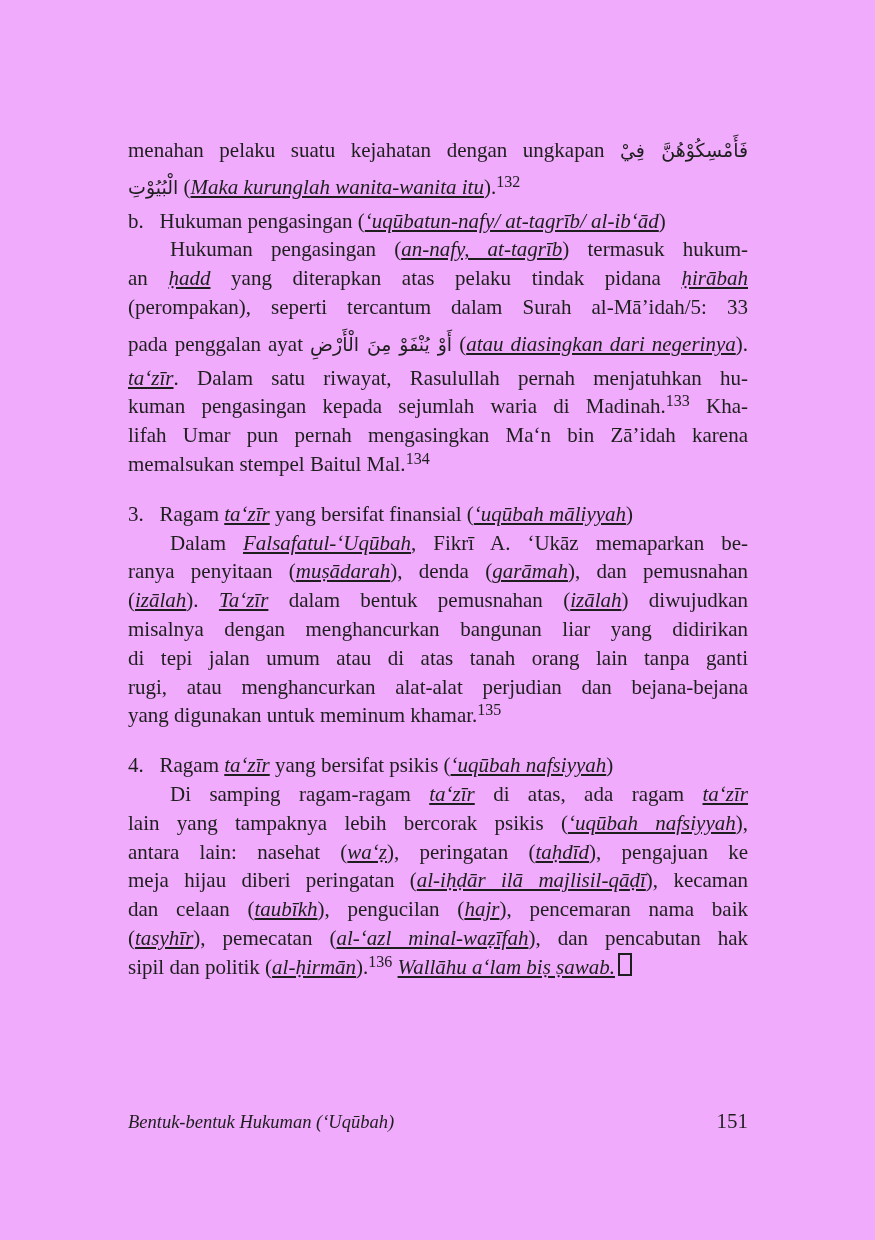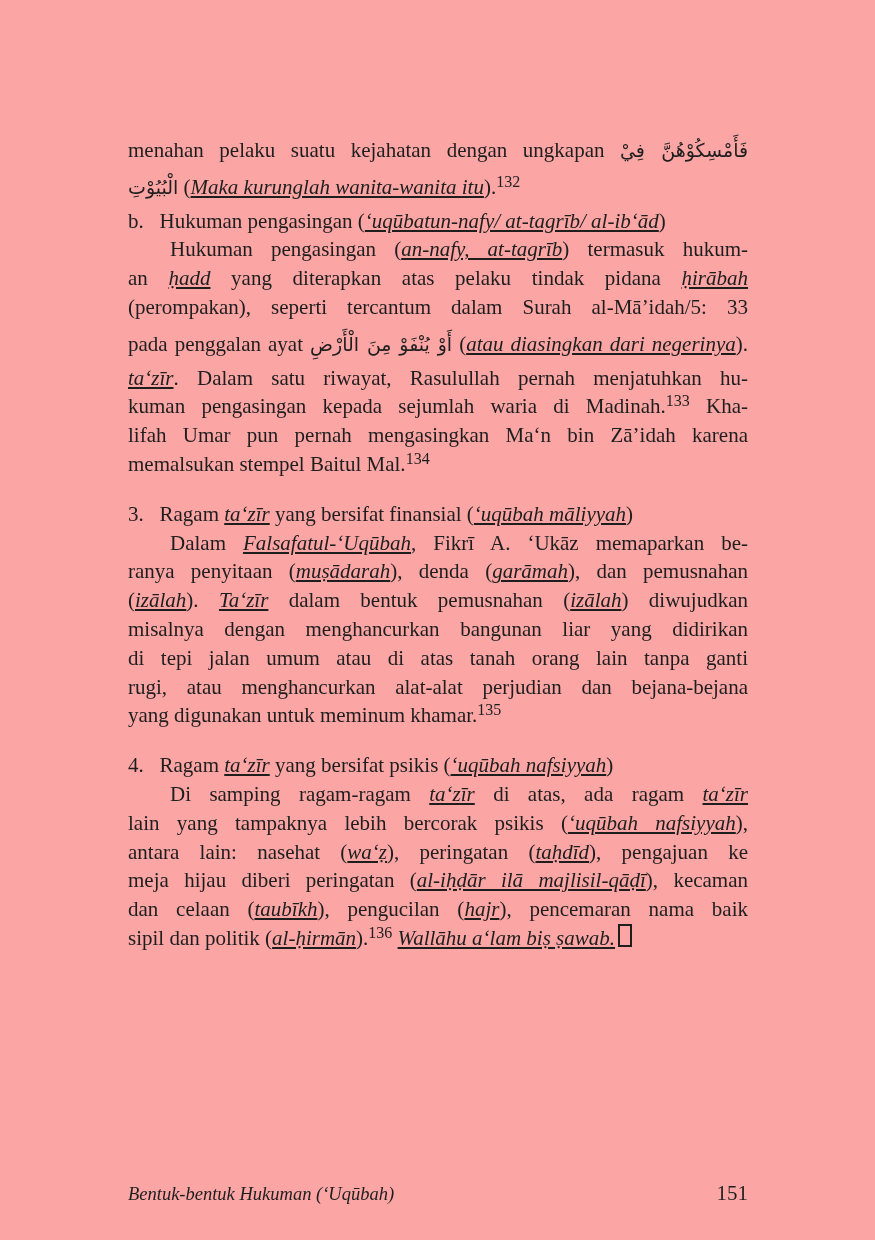--- a/index.html
+++ b/index.html
@@ -1,20 +1,20 @@
 <!DOCTYPE html>
 <html><head>
 <meta charset="utf-8">
 <title>Book Page</title>
 <style>
   html,body{margin:0;padding:0;background:#ffffff;}
   .page{
     position:relative;
     width:875px;height:1240px;
-    background:#fca5a5;
+    background:#f0abfc;
     color:#1e1e1e;
     overflow:hidden;
     font-family:"Liberation Serif", serif;
   }
   .textblock{
     position:absolute;
     left:128px;top:136px;width:620px;
   }
   .line{
     font-size:21px;
@@ -42,21 +42,21 @@
   }
   .endmark{
     display:inline-block;
     width:10px;height:19px;
     border:2px solid #1e1e1e;
     vertical-align:-2px;
     margin-left:3px;
   }
   .footer{
     position:absolute;
-    left:128px;right:127px;top:1181px;
+    left:128px;right:127px;top:1109px;
     display:flex;
     justify-content:space-between;
     align-items:baseline;
   }
   .running-title{
     font-style:italic;
     font-size:18.5px;
   }
   .page-number{
     font-size:21px;
@@ -88,20 +88,21 @@
       <div class="line"><span class="seg">di tepi jalan umum atau di atas tanah orang lain tanpa ganti</span></div>
       <div class="line"><span class="seg">rugi, atau menghancurkan alat-alat perjudian dan bejana-bejana</span></div>
       <div class="line last"><span class="seg">yang digunakan untuk meminum khamar.</span><sup class="fn">135</sup></div>
       <div class="gap"></div>
       <div class="line last"><span class="seg">4.&nbsp;&nbsp;&nbsp;Ragam </span><span class="seg italic">ta‘zīr</span><span class="seg"> yang bersifat psikis (</span><span class="seg italic">‘uqūbah nafsiyyah</span><span class="seg">)</span></div>
       <div class="line indent"><span class="seg">Di samping ragam-ragam </span><span class="seg italic">ta‘zīr</span><span class="seg"> di atas, ada ragam </span><span class="seg italic">ta‘zīr</span></div>
       <div class="line"><span class="seg">lain yang tampaknya lebih bercorak psikis (</span><span class="seg italic">‘uqūbah nafsiyyah</span><span class="seg">),</span></div>
       <div class="line"><span class="seg">antara lain: nasehat (</span><span class="seg italic">wa‘ẓ</span><span class="seg">), peringatan (</span><span class="seg italic">taḥdīd</span><span class="seg">), pengajuan ke</span></div>
       <div class="line"><span class="seg">meja hijau diberi peringatan (</span><span class="seg italic">al-iḥḍār ilā majlisil-qāḍī</span><span class="seg">), kecaman</span></div>
       <div class="line"><span class="seg">dan celaan (</span><span class="seg italic">taubīkh</span><span class="seg">), pengucilan (</span><span class="seg italic">hajr</span><span class="seg">), pencemaran nama baik</span></div>
+      <div class="line"><span class="seg">(</span><span class="seg italic">tasyhīr</span><span class="seg">), pemecatan (</span><span class="seg italic">al-‘azl minal-waẓīfah</span><span class="seg">), dan pencabutan hak</span></div>
       <div class="line last"><span class="seg">sipil dan politik (</span><span class="seg italic">al-ḥirmān</span><span class="seg">).</span><sup class="fn">136</sup><span class="seg"> </span><span class="seg italic">Wallāhu a‘lam biṣ ṣawab.</span><span class="endmark"></span></div>
     </div>
 
   <div class="footer">
     <span class="running-title">Bentuk-bentuk Hukuman (‘Uqūbah)</span>
     <span class="page-number">151</span>
   </div>
 
 </div>
 

